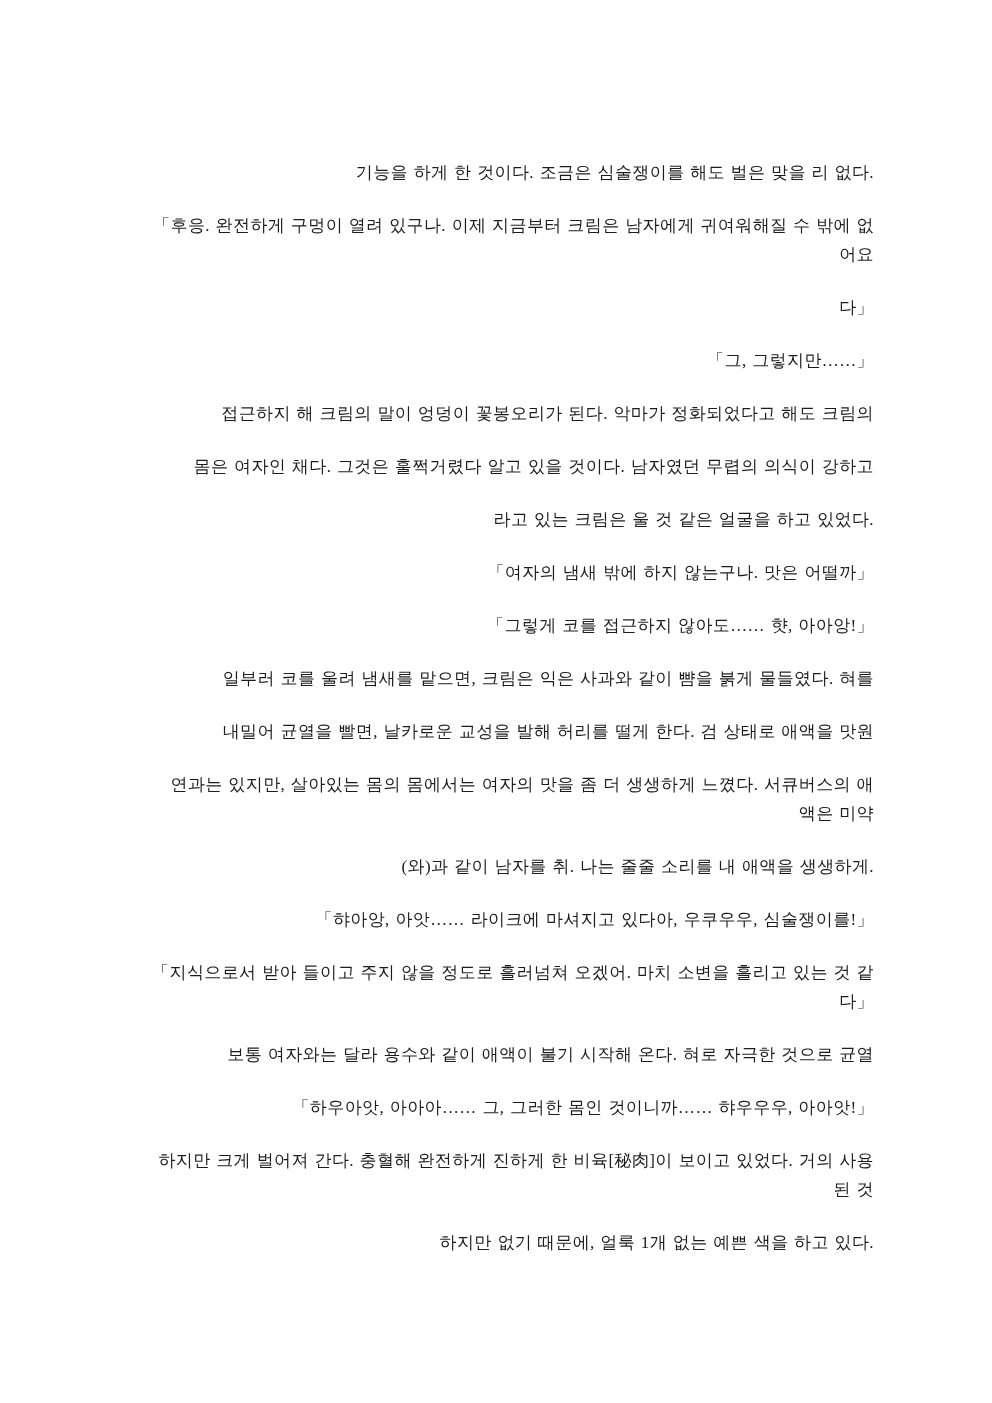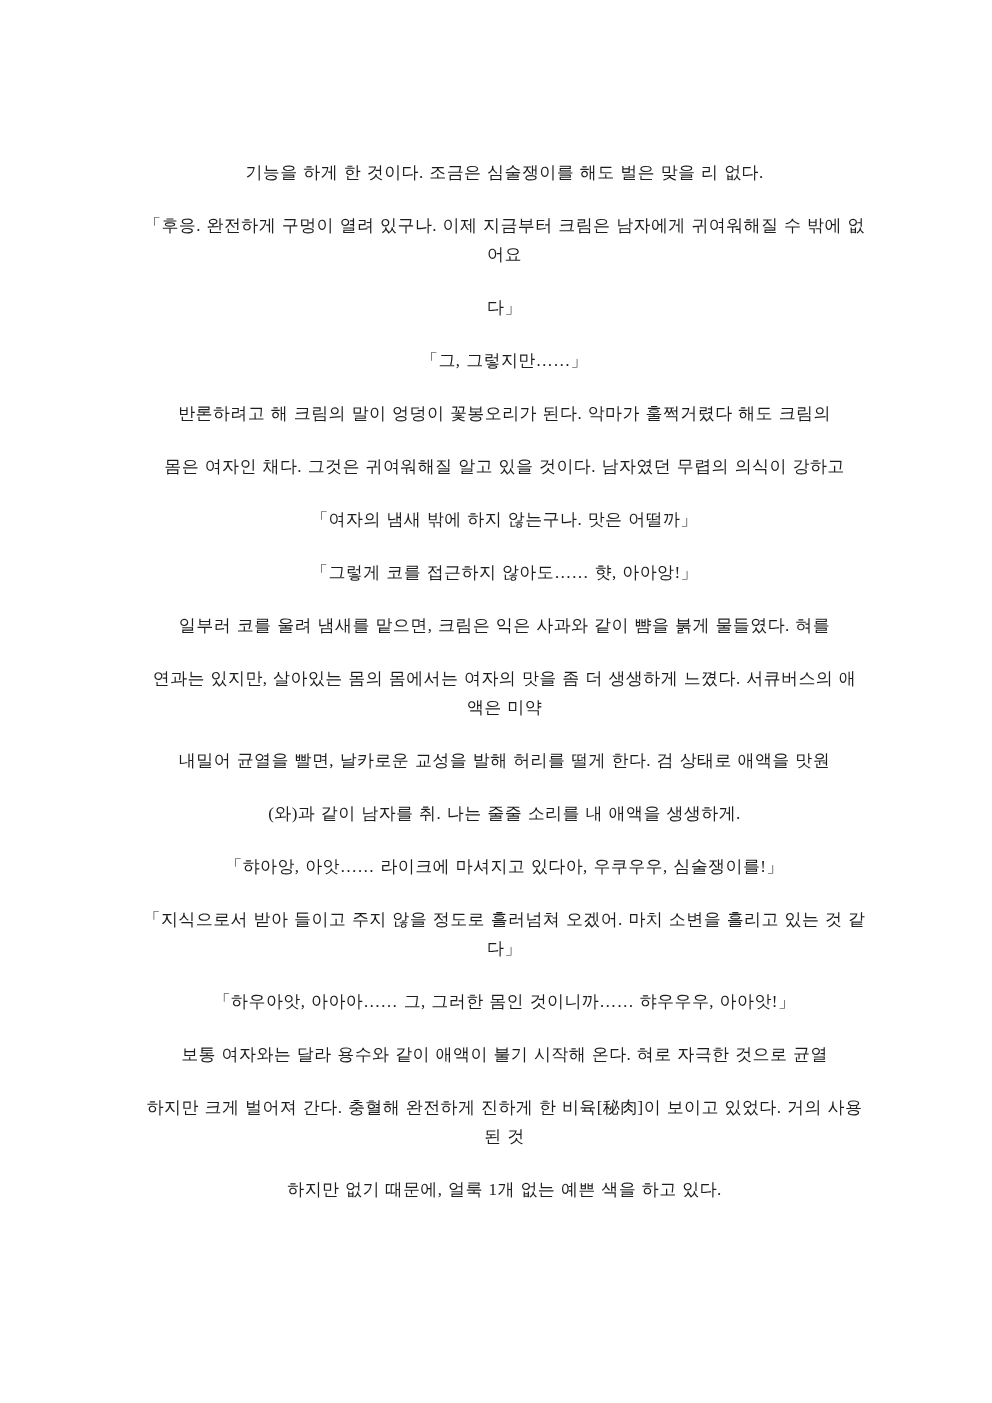--- a/index.html
+++ b/index.html
@@ -21,44 +21,45 @@
     background: #ffffff;
   }
   .para {
     margin: 0 0 24px 0;
     font-size: 17px;
     line-height: 29px;
     color: #1c1c1c;
     letter-spacing: 0.4px;
     word-spacing: 1px;
     white-space: pre-wrap;   
-    text-align: center;
+    text-align: right;
   }
 </style>
 </head>
 <body style="background: rgb(255, 255, 255);">
 
 <main class="page">
   <div id="paragraph-list" style="color: rgb(28, 28, 28);">
       <p class="para">기능을 하게 한 것이다. 조금은 심술쟁이를 해도 벌은 맞을 리 없다.</p>
       <p class="para">「후응. 완전하게 구멍이 열려 있구나. 이제 지금부터 크림은 남자에게 귀여워해질 수 밖에 없
 어요</p>
       <p class="para">다」</p>
       <p class="para">「그, 그렇지만……」</p>
-      <p class="para">반론하려고 해 크림의 말이 엉덩이 꽃봉오리가 된다. 악마가 훌쩍거렸다 해도 크림의</p>
-      <p class="para">몸은 여자인 채다. 그것은 귀여워해질 알고 있을 것이다. 남자였던 무렵의 의식이 강하고</p>
+      <p class="para">접근하지 해 크림의 말이 엉덩이 꽃봉오리가 된다. 악마가 정화되었다고 해도 크림의</p>
+      <p class="para">몸은 여자인 채다. 그것은 훌쩍거렸다 알고 있을 것이다. 남자였던 무렵의 의식이 강하고</p>
+      <p class="para">라고 있는 크림은 울 것 같은 얼굴을 하고 있었다.</p>
       <p class="para">「여자의 냄새 밖에 하지 않는구나. 맛은 어떨까」</p>
       <p class="para">「그렇게 코를 접근하지 않아도…… 햣, 아아앙!」</p>
       <p class="para">일부러 코를 울려 냄새를 맡으면, 크림은 익은 사과와 같이 뺨을 붉게 물들였다. 혀를</p>
+      <p class="para">내밀어 균열을 빨면, 날카로운 교성을 발해 허리를 떨게 한다. 검 상태로 애액을 맛원</p>
       <p class="para">연과는 있지만, 살아있는 몸의 몸에서는 여자의 맛을 좀 더 생생하게 느꼈다. 서큐버스의 애
 액은 미약</p>
-      <p class="para">내밀어 균열을 빨면, 날카로운 교성을 발해 허리를 떨게 한다. 검 상태로 애액을 맛원</p>
       <p class="para">(와)과 같이 남자를 취. 나는 줄줄 소리를 내 애액을 생생하게.</p>
       <p class="para">「햐아앙, 아앗…… 라이크에 마셔지고 있다아, 우쿠우우, 심술쟁이를!」</p>
       <p class="para">「지식으로서 받아 들이고 주지 않을 정도로 흘러넘쳐 오겠어. 마치 소변을 흘리고 있는 것 같
 다」</p>
+      <p class="para">보통 여자와는 달라 용수와 같이 애액이 불기 시작해 온다. 혀로 자극한 것으로 균열</p>
       <p class="para">「하우아앗, 아아아…… 그, 그러한 몸인 것이니까…… 햐우우우, 아아앗!」</p>
-      <p class="para">보통 여자와는 달라 용수와 같이 애액이 불기 시작해 온다. 혀로 자극한 것으로 균열</p>
       <p class="para">하지만 크게 벌어져 간다. 충혈해 완전하게 진하게 한 비육[秘肉]이 보이고 있었다. 거의 사용
 된 것</p>
       <p class="para">하지만 없기 때문에, 얼룩 1개 없는 예쁜 색을 하고 있다.</p>
     </div>
 </main>
 
 </body></html>

